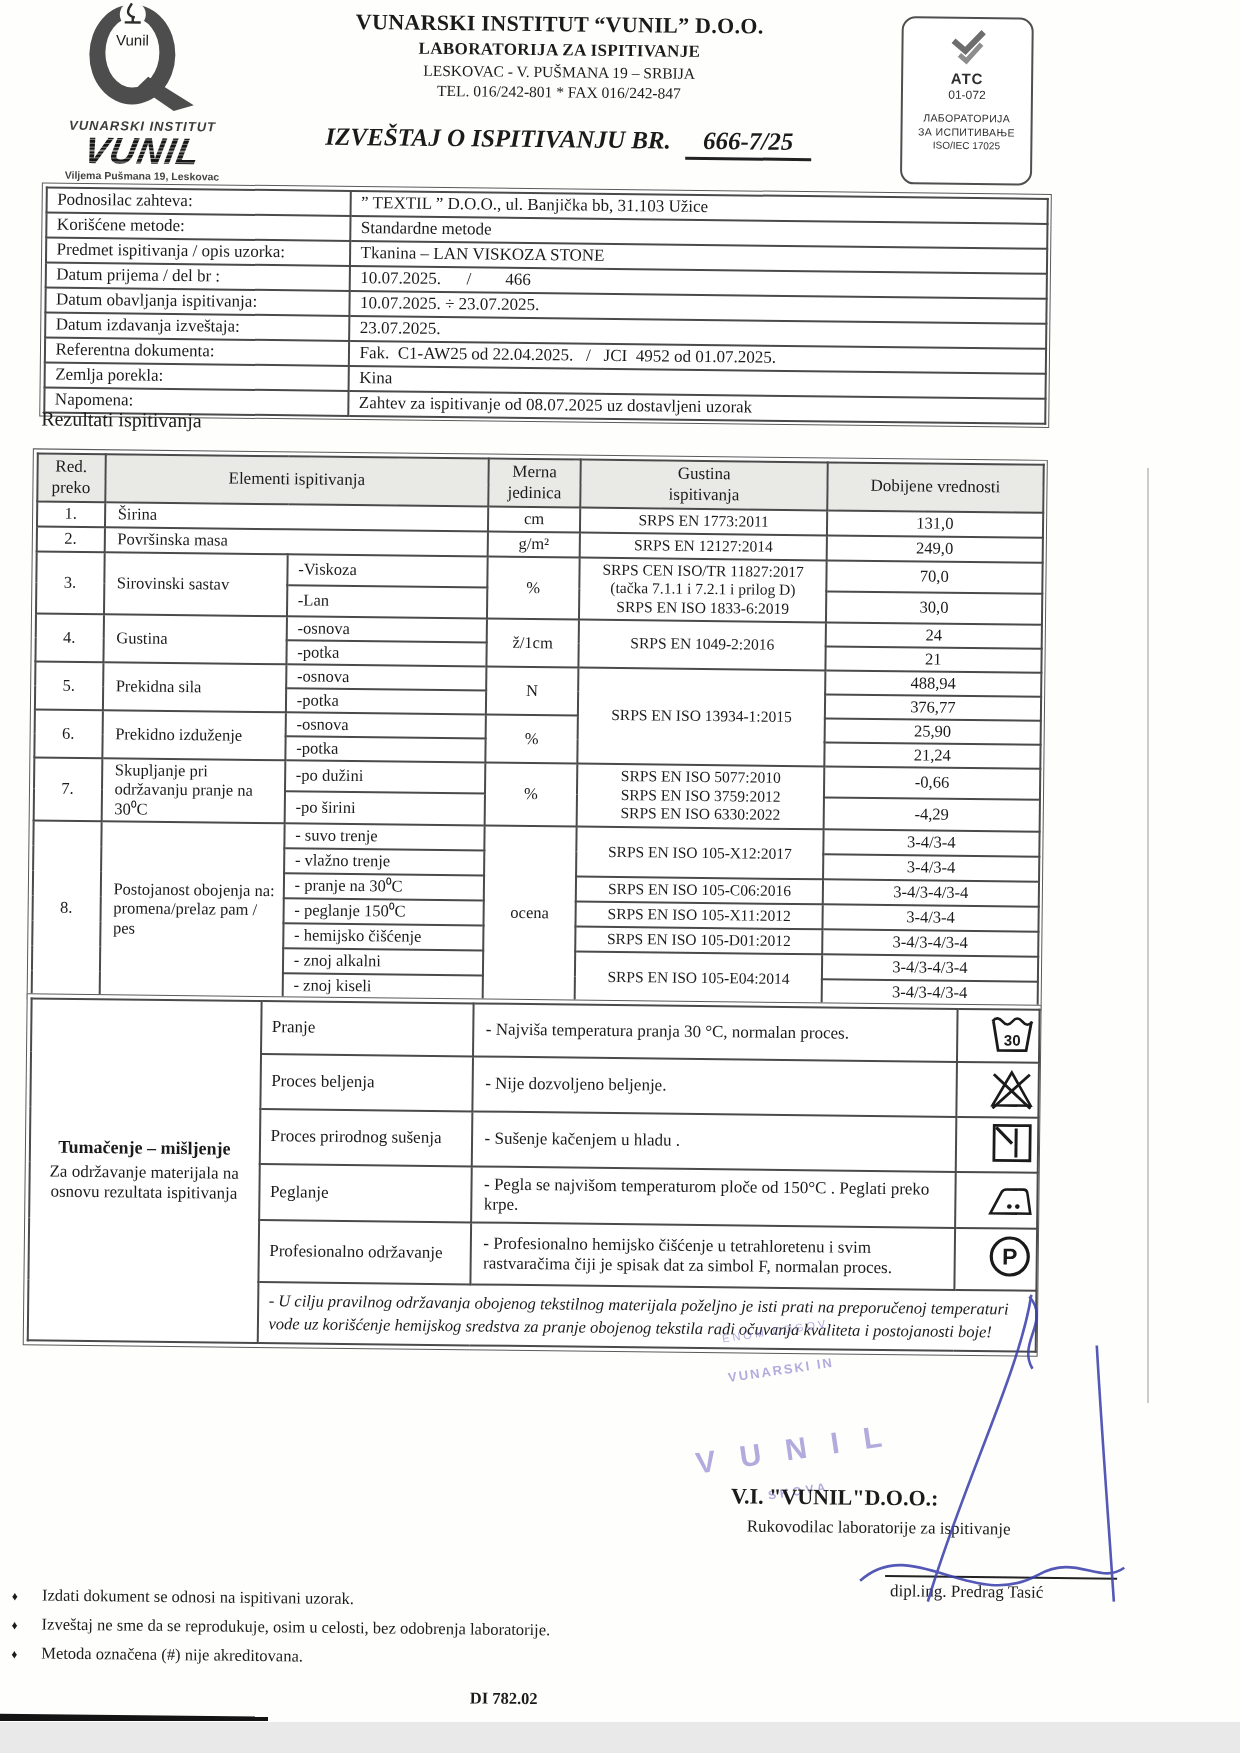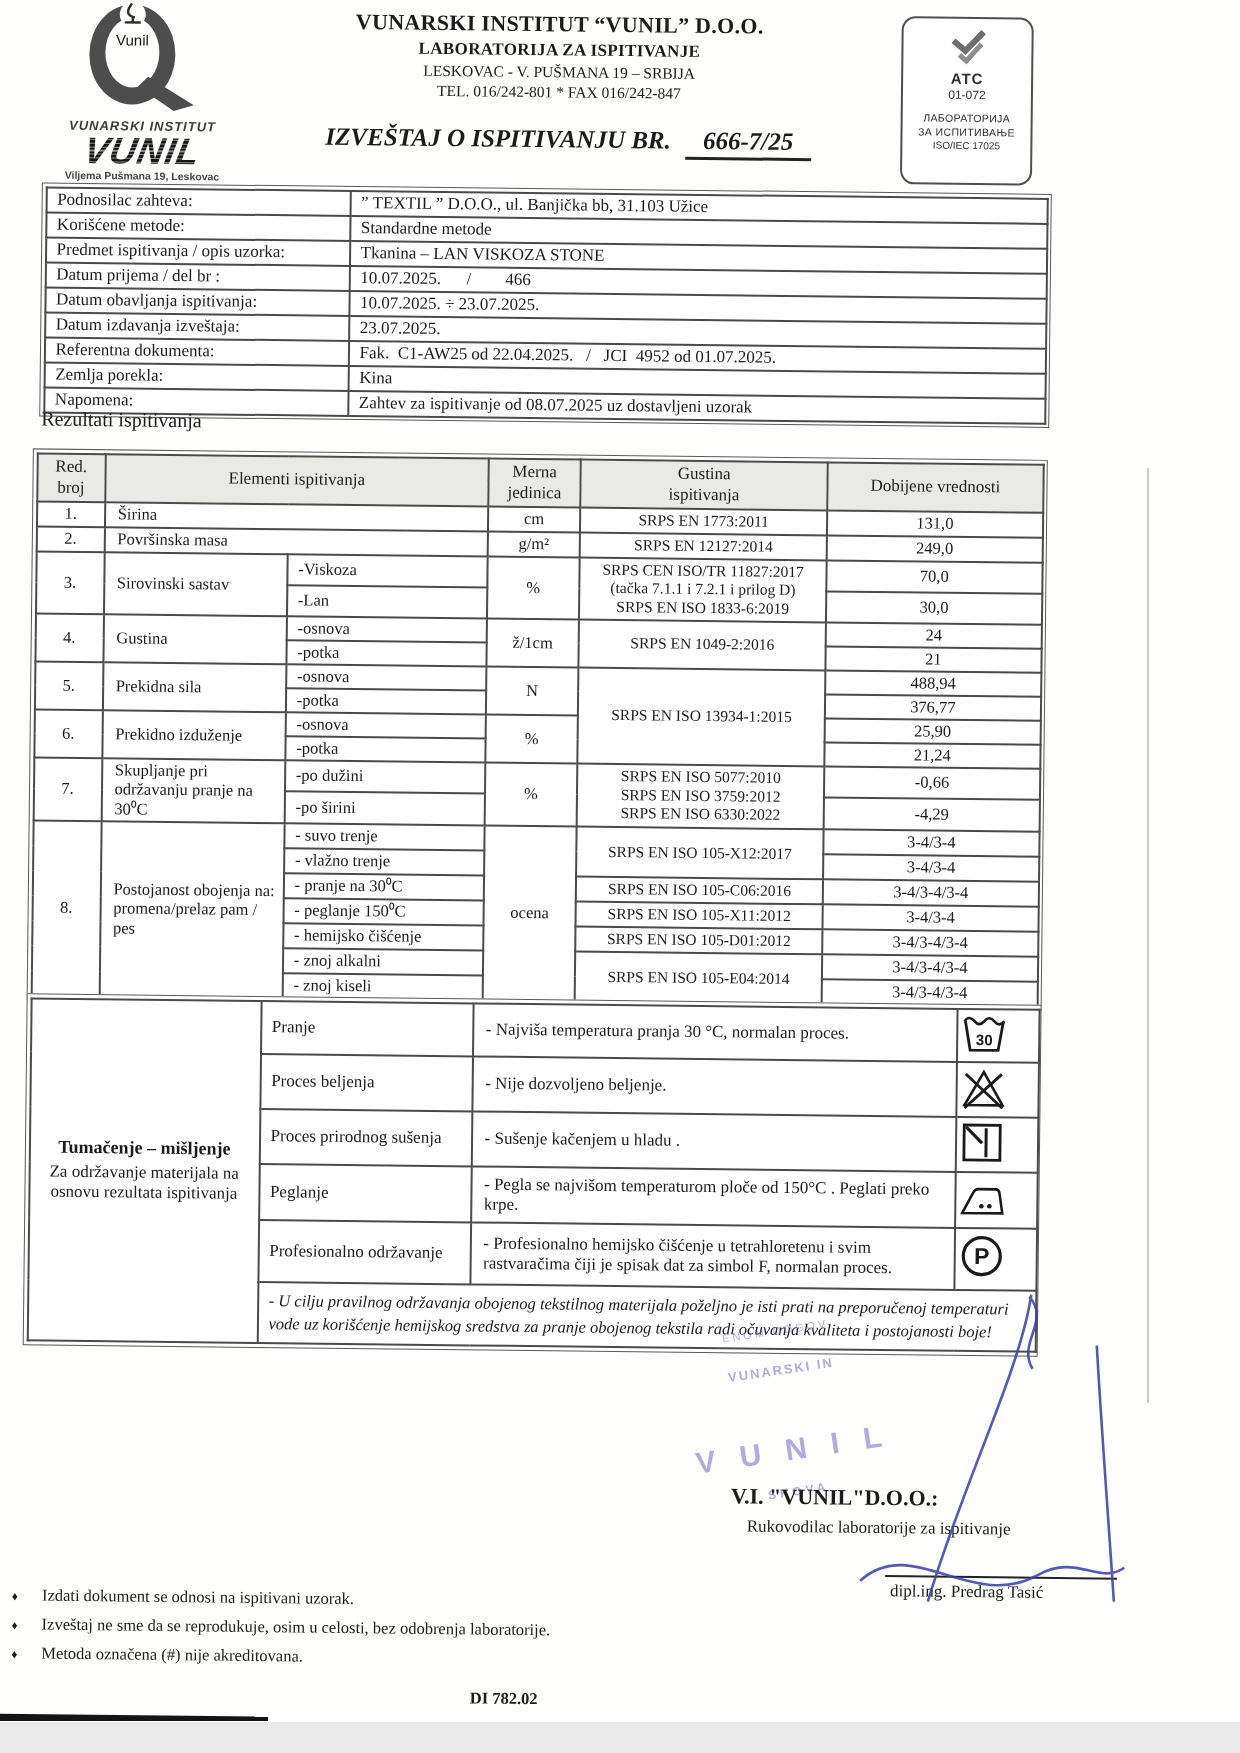--- a/index.html
+++ b/index.html
@@ -57,21 +57,21 @@
   .mh{display:inline-block;max-width:100px;}
   .h25{height:25px;} .h31{height:31px;} .h24{height:24px;} .h27{height:27px;}
 
   .int-wrap{left:38px;top:1000px;width:1008px;}
   .int td{font-size:17px;vertical-align:middle;}
   .int .head-cell{text-align:center;padding:4px 10px;}
   .int .hc1{font-weight:bold;font-size:18px;}
   .int .hc2{font-size:17px;margin-top:4px;}
   .int .lab2{padding-left:10px;}
   .int .txt{padding-left:12px;}
-  .int .ic{text-align:left;padding:2px;}
+  .int .ic{text-align:right;padding:2px;}
   .int .note{font-style:italic;font-size:16.5px;padding:6px 10px;line-height:1.45;}
   .rA{height:42px;} .rB{height:46px;} .rC{height:48px;} .rD{height:56px;} .rE{height:62px;}
 
   
   .sig-company{position:absolute;left:748px;top:1482px;font-size:22px;font-weight:bold;}
   .sig-role{position:absolute;left:764px;top:1515px;font-size:17px;}
   .sig-rule{position:absolute;left:903px;top:1572px;width:232px;border-top:2px solid #222;}
   .sig-name{position:absolute;left:908px;top:1578px;font-size:17px;}
 
   .stamp{position:absolute;left:668px;top:1322px;width:270px;text-align:center;color:rgba(104,88,190,.5);
@@ -192,21 +192,21 @@
       <colgroup>
             <col style="width:68px">
             <col style="width:183px">
             <col style="width:200px">
             <col style="width:92px">
             <col style="width:247px">
             <col style="width:215px">
           </colgroup>
       <tbody>
         <tr>
-          <th>Red. broj</th>
+          <th>Red. preko</th>
           <th colspan="2">Elementi ispitivanja</th>
           <th>Merna jedinica</th>
           <th><span class="mh">Gustina ispitivanja</span></th>
           <th>Dobijene vrednosti</th>
         </tr>
         <tr class="h25">
           <td>1.</td>
           <td colspan="2" class="name">Širina</td>
           <td>cm</td>
           <td class="met">SRPS EN 1773:2011</td>

